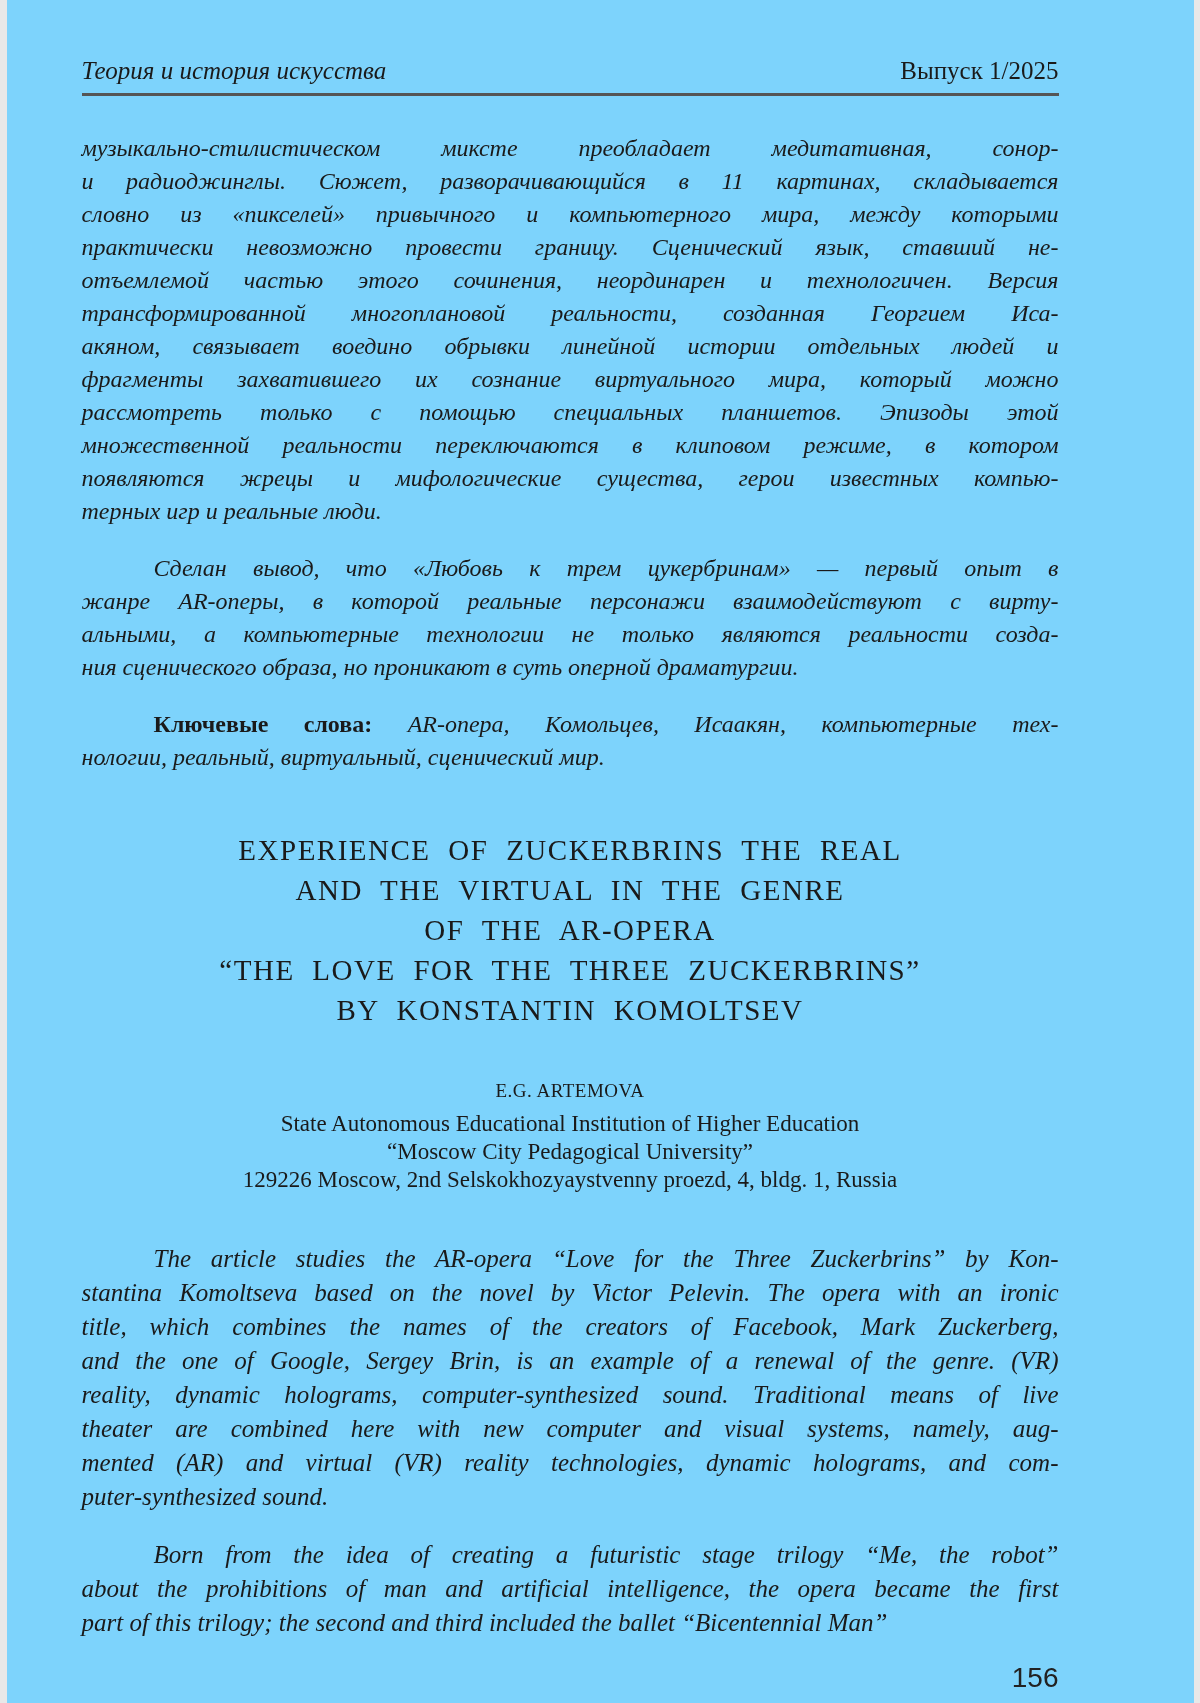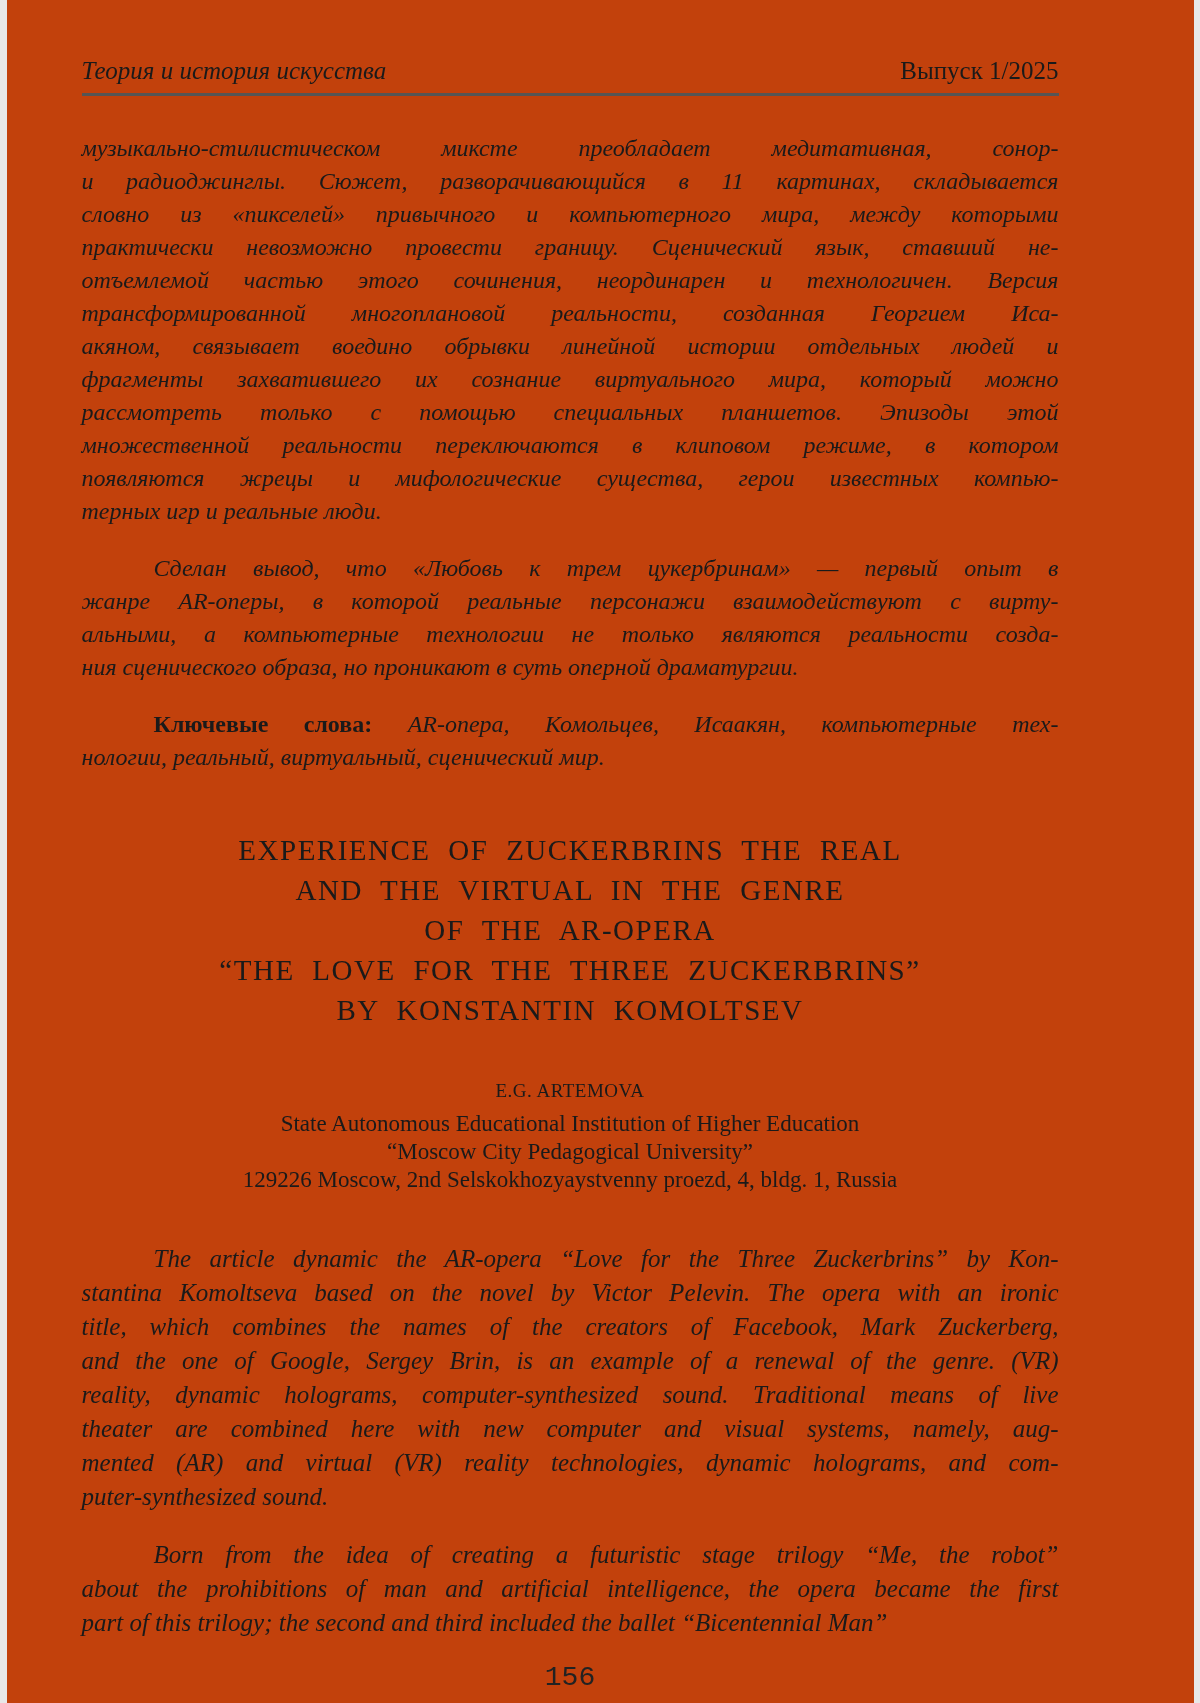--- a/index.html
+++ b/index.html
@@ -1,20 +1,20 @@
 <!DOCTYPE html>
 <html><head>
 <meta charset="utf-8">
 <style>
   html,body { margin:0; padding:0; background:#e8e8e8; }
   .page {
     position:relative;
     width:1187px; height:1703px;
     margin:0 auto;
-    background:#c2410c;
+    background:#7dd3fc;
     color:#1a1a1a;
     font-family:"Liberation Serif", serif;
     box-sizing:border-box;
     padding:55px 135px 0 75px;
     overflow:hidden;
   }
   
   .runhead {
     display:flex; justify-content:space-between; align-items:baseline;
     font-size:25px; line-height:32px;
@@ -53,22 +53,22 @@
 
   
   .en-abstract {
     margin-top:48px;
     font-size:25px; line-height:34px;
     font-style:italic;
   }
 
   
   .pagenum {
-    margin-top:22px; text-align:center;
-    font-family:Liberation Mono, monospace;
+    margin-top:22px; text-align:right;
+    font-family:Liberation Sans, sans-serif;
     font-size:28px; line-height:32px; font-style:normal;
     color:#222;
   }
 </style>
 </head>
 <body>
 
 <div class="page">
 
   <div class="runhead">
@@ -115,21 +115,21 @@
   <div class="author">E.G. ARTEMOVA</div>
 
   <div class="affil">
       <div class="line">State Autonomous Educational Institution of Higher Education</div>
       <div class="line">“Moscow City Pedagogical University”</div>
       <div class="line">129226 Moscow, 2nd Selskokhozyaystvenny proezd, 4, bldg. 1, Russia</div>
     </div>
 
   <div class="en-abstract">
     <div class="para">
-        <div class="line just indent">The article dynamic the AR-opera “Love for the Three Zuckerbrins” by Kon-</div>
+        <div class="line just indent">The article studies the AR-opera “Love for the Three Zuckerbrins” by Kon-</div>
         <div class="line just">stantina Komoltseva based on the novel by Victor Pelevin. The opera with an ironic</div>
         <div class="line just">title, which combines the names of the creators of Facebook, Mark Zuckerberg,</div>
         <div class="line just">and the one of Google, Sergey Brin, is an example of a renewal of the genre. (VR)</div>
         <div class="line just">reality, dynamic holograms, computer-synthesized sound. Traditional means of live</div>
         <div class="line just">theater are combined here with new computer and visual systems, namely, aug-</div>
         <div class="line just">mented (AR) and virtual (VR) reality technologies, dynamic holograms, and com-</div>
         <div class="line">puter-synthesized sound.</div>
       </div>
     <div class="para">
         <div class="line just indent">Born from the idea of creating a futuristic stage trilogy “Me, the robot”</div>

